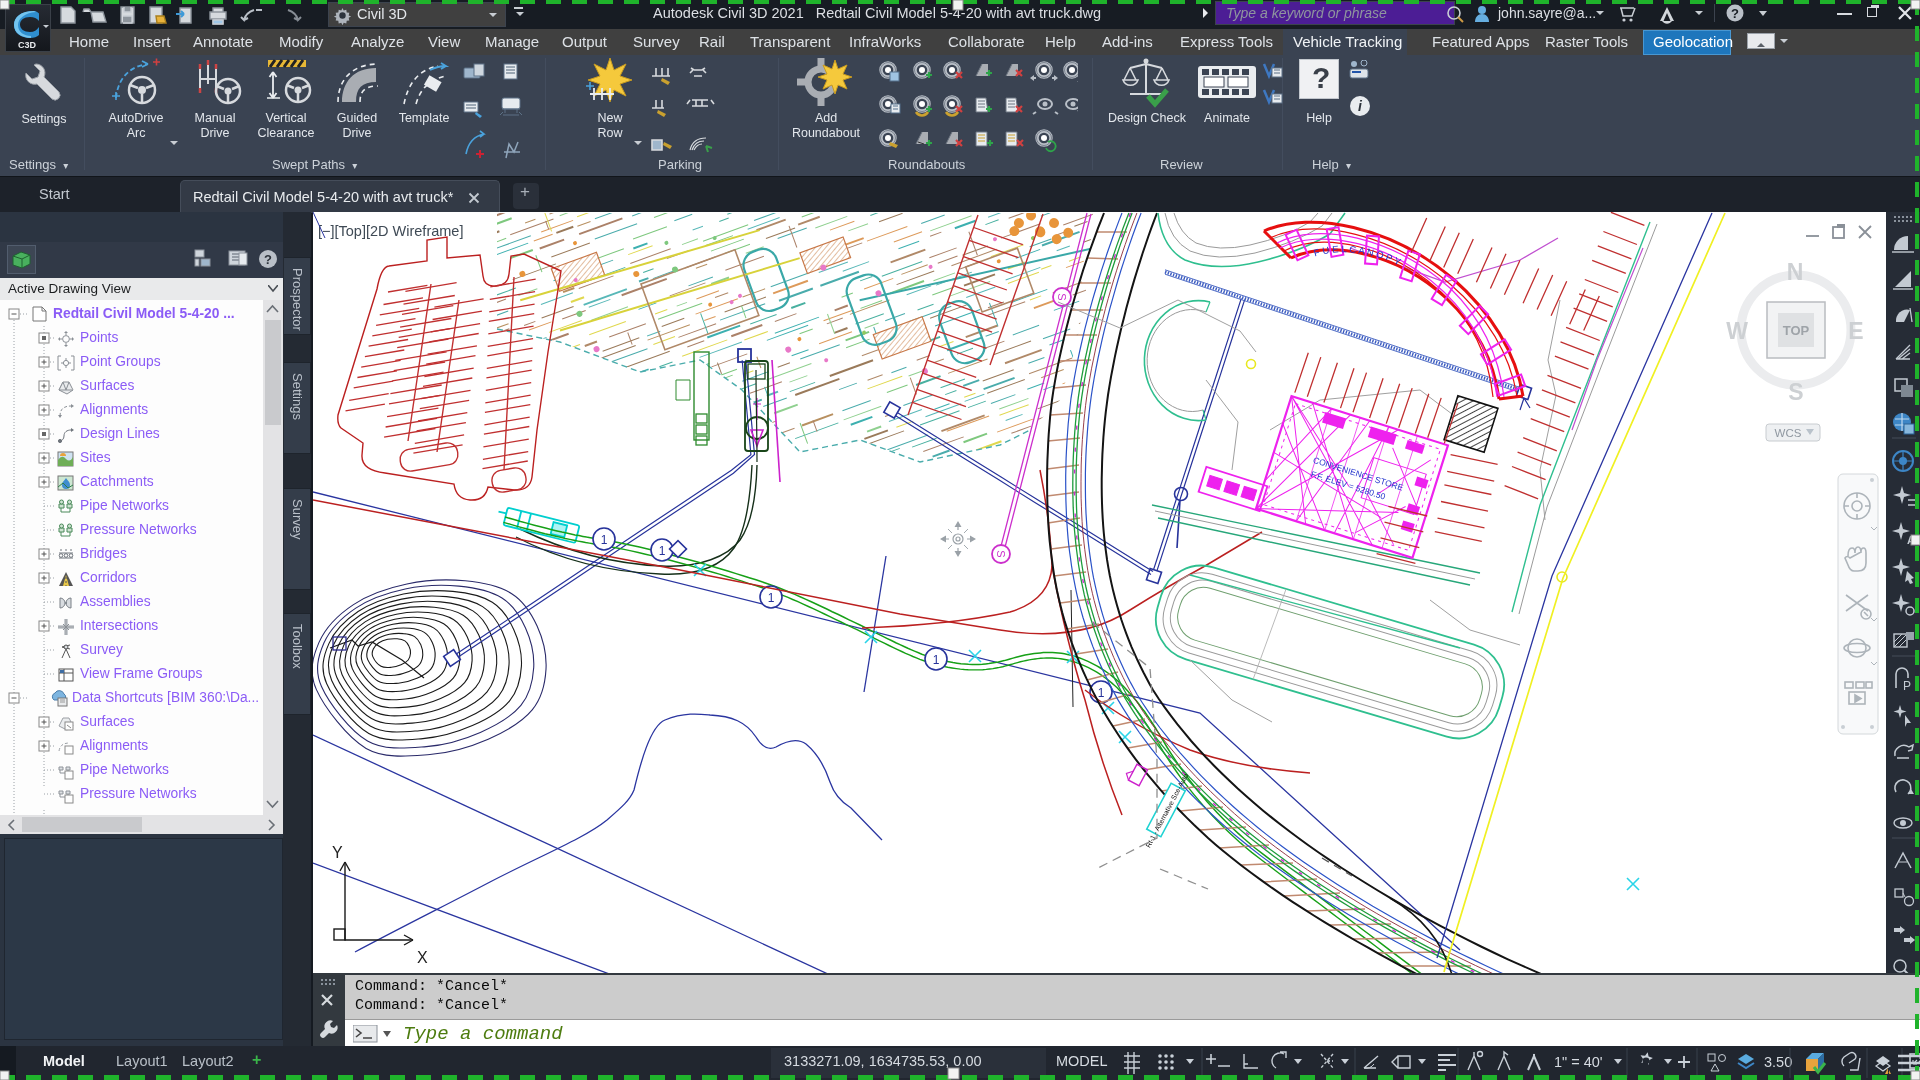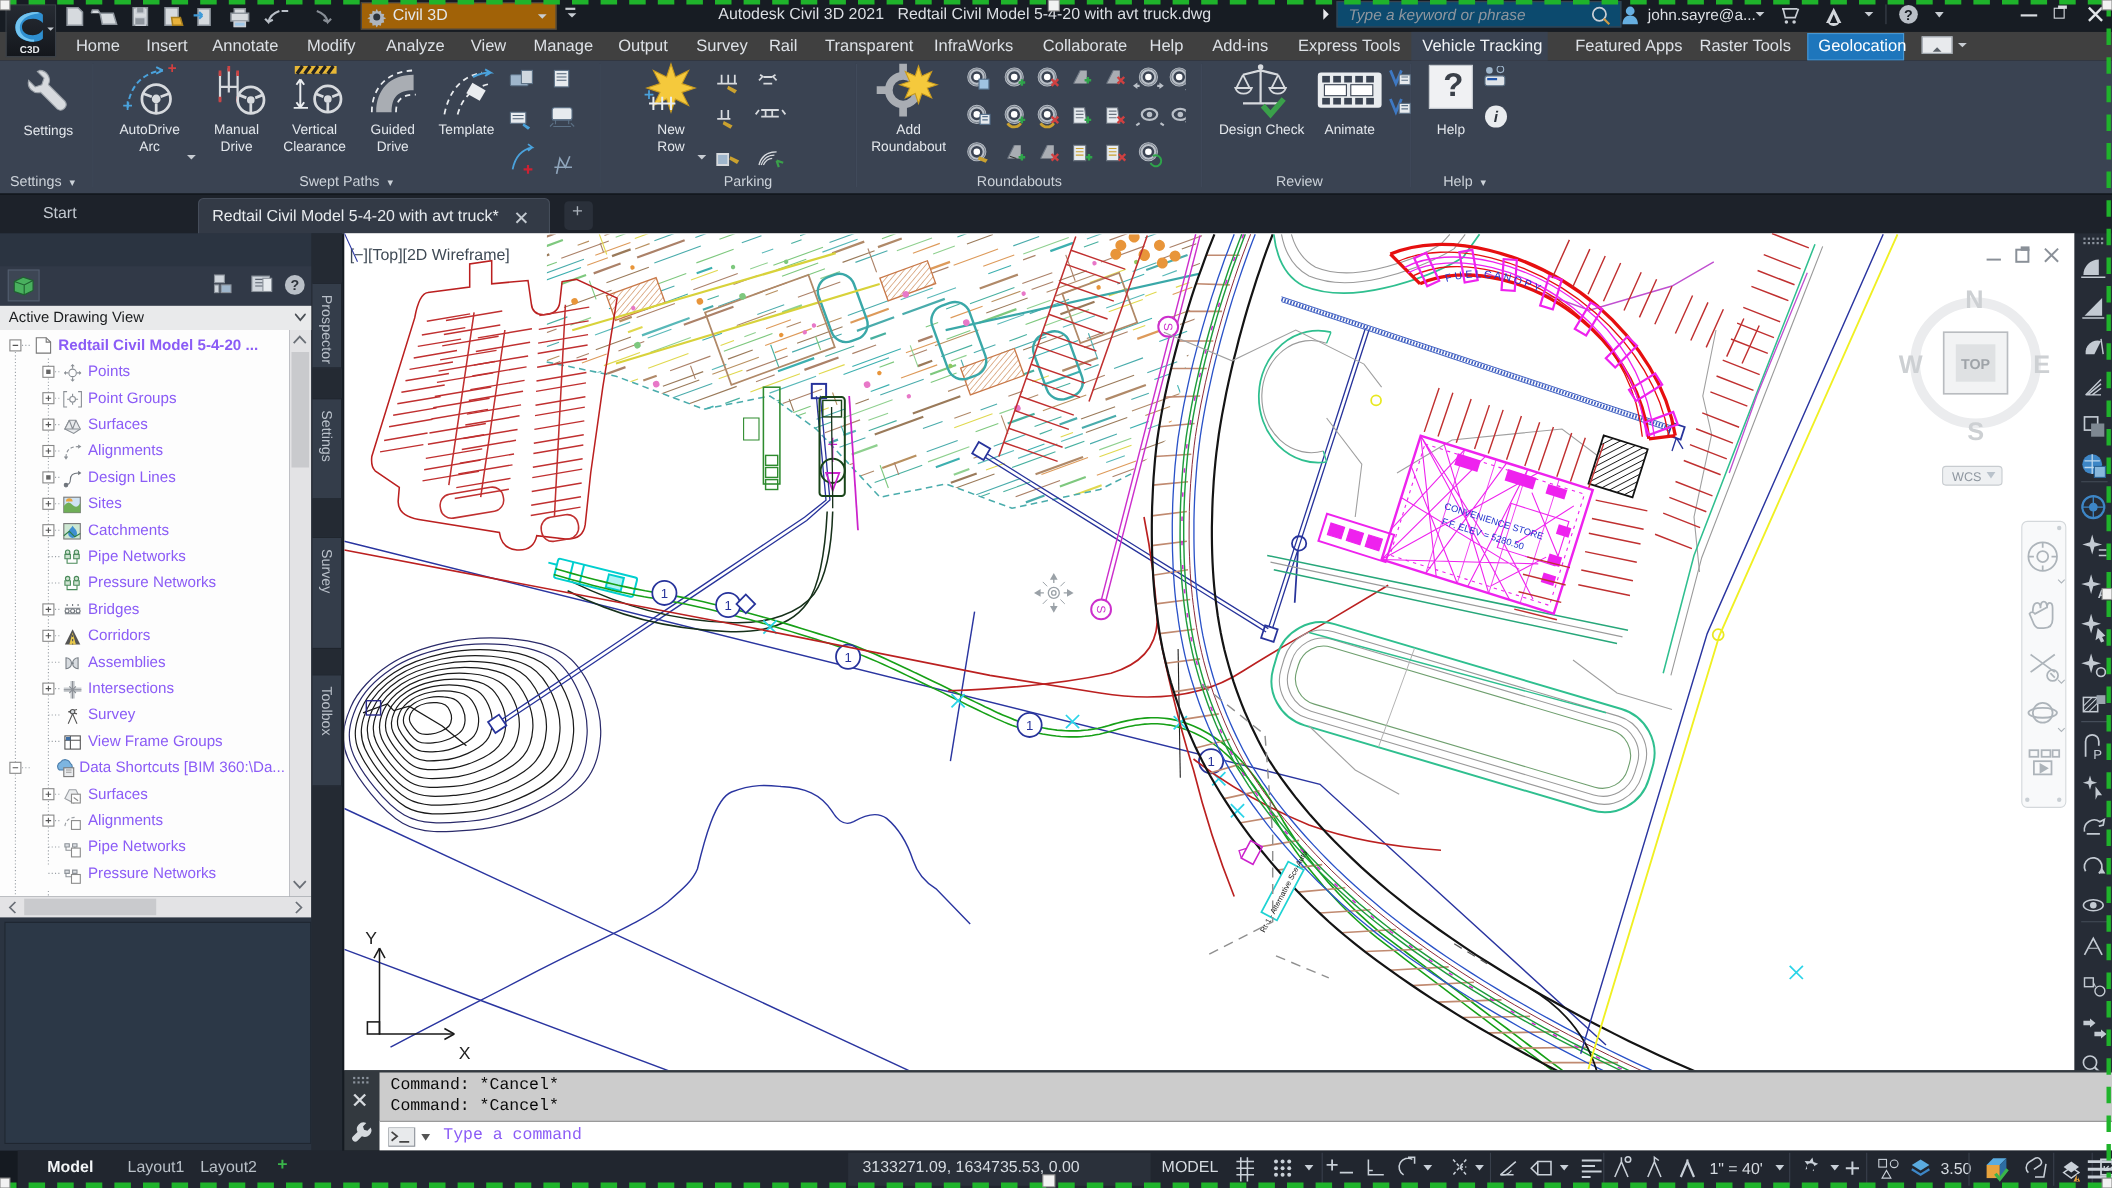--- a/index.html
+++ b/index.html
@@ -61,35 +61,35 @@
    <path d="M152 8 h16 v7 h-16z M155 8 v-4 h10 v4 M155 15 v5 h10 v-5 h-10" fill="#d6dade" stroke="#8e959d"></path>
           <rect x="155" y="16" width="10" height="4" fill="#9fc7e8"></rect>
   </g>
   <path d="M196 6 C 190 8 187 12 186 16 L 183 13 M186 16 L 190 14" stroke="#b9bfc7" stroke-width="2" fill="none"></path>
   <path d="M198 6 l6 0" stroke="#b9bfc7" stroke-width="2"></path>
   <path d="M212 11 l5 0 m0 0 l-2.5 3 z" fill="#aab0b8"></path>
   <path d="M230 6 C 236 8 239 12 240 16 L 243 13 M240 16 L 236 14" stroke="#878d95" stroke-width="2" fill="none"></path>
   <path d="M252 11 l5 0 m0 0 l-2.5 3 z" fill="#aab0b8"></path>
  </svg>
 
- <div class="abs" style="left:328px;top:2px;width:178px;height:25px;background:#a16207;border:1px solid #3c434e">
+ <div class="abs" style="left:328px;top:2px;width:178px;height:25px;background:#404040;border:1px solid #3c434e">
    <svg class="abs" style="left:4px;top:3px" width="19" height="19" viewBox="0 0 19 19">
           <path d="M9.5 2 l1.2 2.4 2.6-.6 .4 2.6 2.6 .4 -.6 2.6 2.4 1.2 -2.4 1.2 .6 2.6 -2.6 .4 -.4 2.6 -2.6 -.6 -1.2 2.4 -1.2 -2.4 -2.6 .6 -.4 -2.6 -2.6 -.4 .6 -2.6 -2.4 -1.2 2.4 -1.2 -.6 -2.6 2.6 -.4 .4 -2.6 2.6 .6z" fill="#aeb4bc"></path>
           <circle cx="9.5" cy="9.5" r="3.2" fill="#2c333d"></circle>
         </svg>
    <span class="abs" style="left:28px;top:3px;font-size:14.5px;color:#e4e7eb">Civil 3D</span>
    <div class="abs" style="right:8px;top:10px;width:0;height:0;border:4px solid transparent;border-top-color:#c8cdd3"></div>
  </div>
  <div class="abs" style="left:516px;top:12px;width:0;height:0;border:4px solid transparent;border-top-color:#c8cdd3"></div>
  <div class="abs" style="left:514px;top:7px;width:9px;height:2px;background:#c8cdd3"></div>
 
  <span class="abs" style="left:653px;top:5px;font-size:14.5px;color:#dcdfe4">Autodesk Civil 3D 2021&nbsp;&nbsp;&nbsp;Redtail Civil Model 5-4-20 with avt truck.dwg</span>
  <div class="abs" style="left:1203px;top:8px;width:0;height:0;border:5px solid transparent;border-left-color:#e8eaee"></div>
 
- <div class="abs" style="left:1215px;top:1px;width:259px;height:24px;background:#0c4a6e;border:1px solid #3c434e">
+ <div class="abs" style="left:1215px;top:1px;width:240px;height:24px;background:#4c1d95;border:1px solid #3c434e">
   <span class="abs" style="left:10px;top:3px;font-size:14px;font-style:italic;color:#8f969e">Type a keyword or phrase</span>
  </div>
  <svg class="abs" style="left:1444px;top:3px" width="260" height="23" viewBox="0 0 260 23">
   <circle cx="10" cy="10" r="6" fill="none" stroke="#c9ced5" stroke-width="1.6"></circle>
         <path d="M14 14 l5 5" stroke="#ce9a45" stroke-width="2"></path>
   <circle cx="38" cy="7" r="4" fill="#66aee0"></circle>
         <path d="M31 19 c0-5 3-8 7-8 s7 3 7 8z" fill="#66aee0"></path>
   <path d="M176 5 h14 m-13 0 l2 8 h9 l3-8 M166 5" stroke="#c9ced5" stroke-width="1.5" fill="none"></path>
         <circle cx="180" cy="17" r="1.6" fill="#c9ced5"></circle>
         <circle cx="187" cy="17" r="1.6" fill="#c9ced5"></circle>
@@ -2531,21 +2531,21 @@
  <div id="cmdhist">
         <div style="padding:3px 0 0 10px">Command: *Cancel*</div>
         <div style="padding:2px 0 0 10px">Command: *Cancel*</div>
       </div>
  <div id="cmdline">
   <svg class="abs" style="left:8px;top:5px" width="40" height="18" viewBox="0 0 40 18">
    <rect x="0" y="0" width="24" height="17" fill="#e8eaec" stroke="#8a9098"></rect>
    <path d="M3,4 l5,4 -5,4 M10,13 h9" stroke="#444" stroke-width="1.6" fill="none"></path>
    <path d="M30,6 l8,0 -4,6z" fill="#555"></path>
   </svg>
-  <span style="position:absolute;left:58px;top:3px;font-family:'Liberation Mono',monospace;font-size:15px;color:#8b5cf6">Type a command</span>
+  <span style="position:absolute;left:58px;top:3px;font-family:'Liberation Mono',monospace;font-size:19px;font-style:italic;color:#4d7c0f">Type a command</span>
  </div>
 </div>
 <div id="statusbar">
  <span class="abs" style="left:27px;top:7px;font-size:14.5px;font-weight:bold;color:#f2f4f6">Model</span>
  <span class="abs" style="left:100px;top:7px;font-size:14.5px;color:#b9c0c8">Layout1</span>
  <span class="abs" style="left:166px;top:7px;font-size:14.5px;color:#b9c0c8">Layout2</span>
  <span class="abs" style="left:236px;top:5px;font-size:16px;color:#3ab54a;font-weight:bold">+</span>
  <div class="abs" style="left:755px;top:2px;width:275px;height:30px;background:#2a303a"></div>
  <span class="abs" style="left:768px;top:7px;font-size:14.5px;color:#d6dbe1">3133271.09, 1634735.53, 0.00</span>
  <span class="abs" style="left:1040px;top:7px;font-size:14.5px;color:#d6dbe1">MODEL</span>

